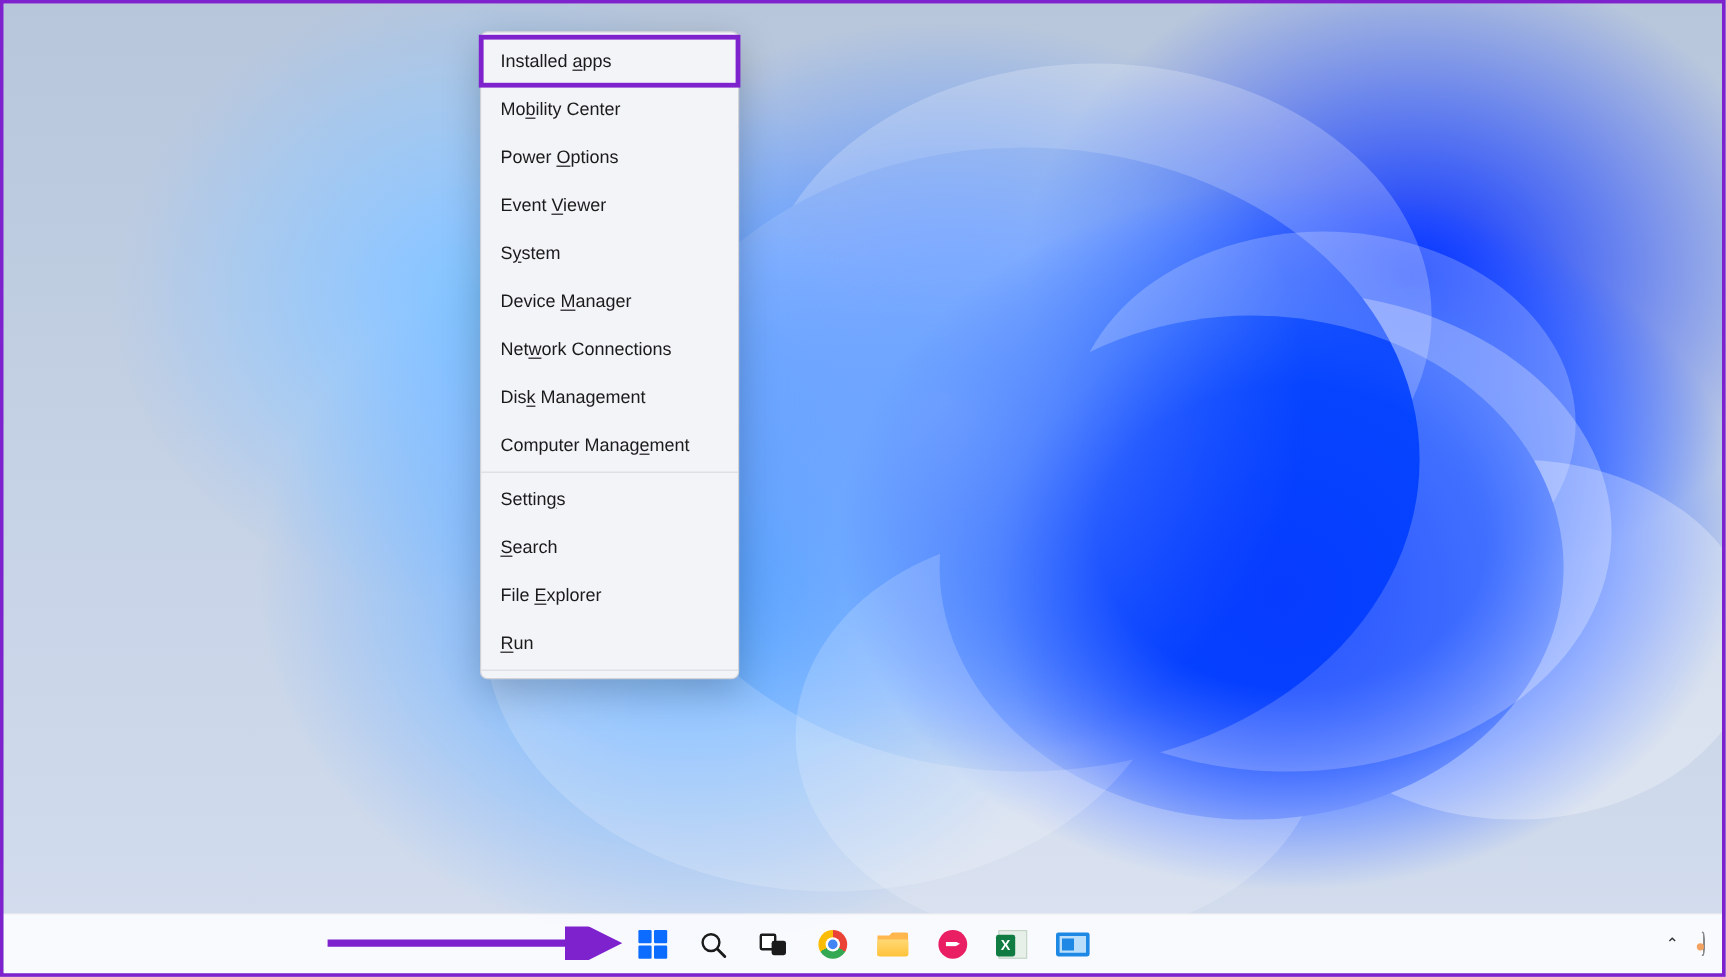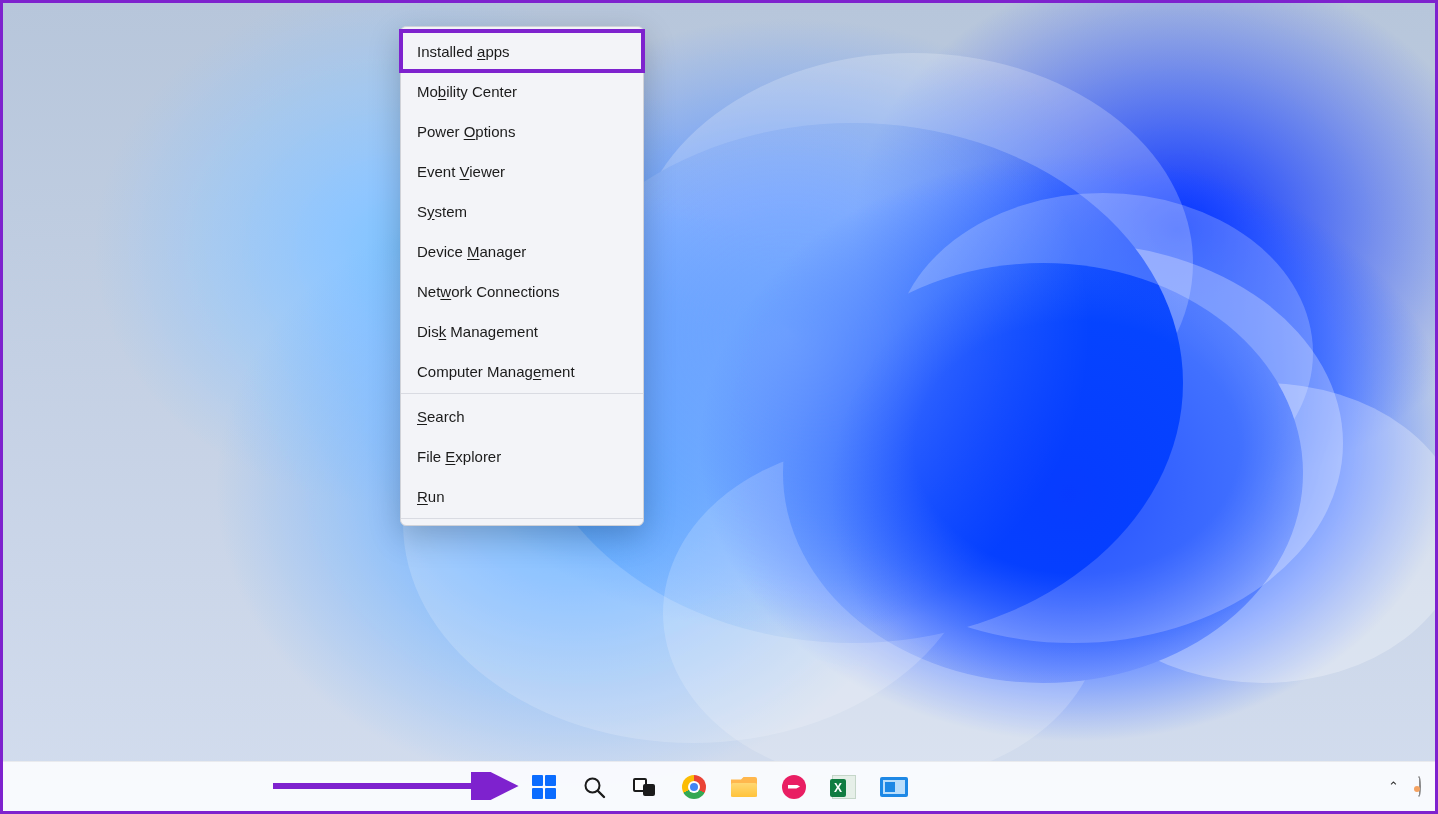--- a/index.html
+++ b/index.html
@@ -27,21 +27,21 @@
       60px -120px 0 -50px rgba(255,255,255,0.22);
   }
   .wallpaper::before { width: 660px; height: 520px; left: 520px; top: 120px; background: radial-gradient(circle at 40% 40%, rgba(255,255,255,0.35), transparent 60%); }
   .wallpaper::after  { width: 520px; height: 420px; left: 780px; top: 260px; background: radial-gradient(circle at 55% 55%, rgba(15,50,230,0.55), transparent 65%); }
 
   
   .context-menu {
     position: absolute;
     left: 397px;
     top: 23px;
-    width: 244px;
+    width: 216px;
     background: #f3f4f8;
     border: 1px solid #d0d2d8;
     border-radius: 6px;
     box-shadow: 0 10px 32px rgba(0,0,0,0.22);
     padding: 4px 0;
     font-size: 15px;
     color: #1b1b1b;
   }
   .context-menu .item {
     position: relative;
@@ -147,20 +147,23 @@
     <div class="item">
       <span>Net<span class="u">w</span>ork Connections</span>
     </div>
     <div class="item">
       <span>Dis<span class="u">k</span> Management</span>
     </div>
     <div class="item">
       <span>Computer Manag<span class="u">e</span>ment</span>
     </div>
     <div class="sep"></div>
+    <div class="item">
+      <span>Settin<span class="u">g</span>s</span>
+    </div>
     <div class="item">
       <span><span class="u">S</span>earch</span>
     </div>
     <div class="item">
       <span>File <span class="u">E</span>xplorer</span>
     </div>
     <div class="item">
       <span><span class="u">R</span>un</span>
     </div>
     <div class="sep"></div>

